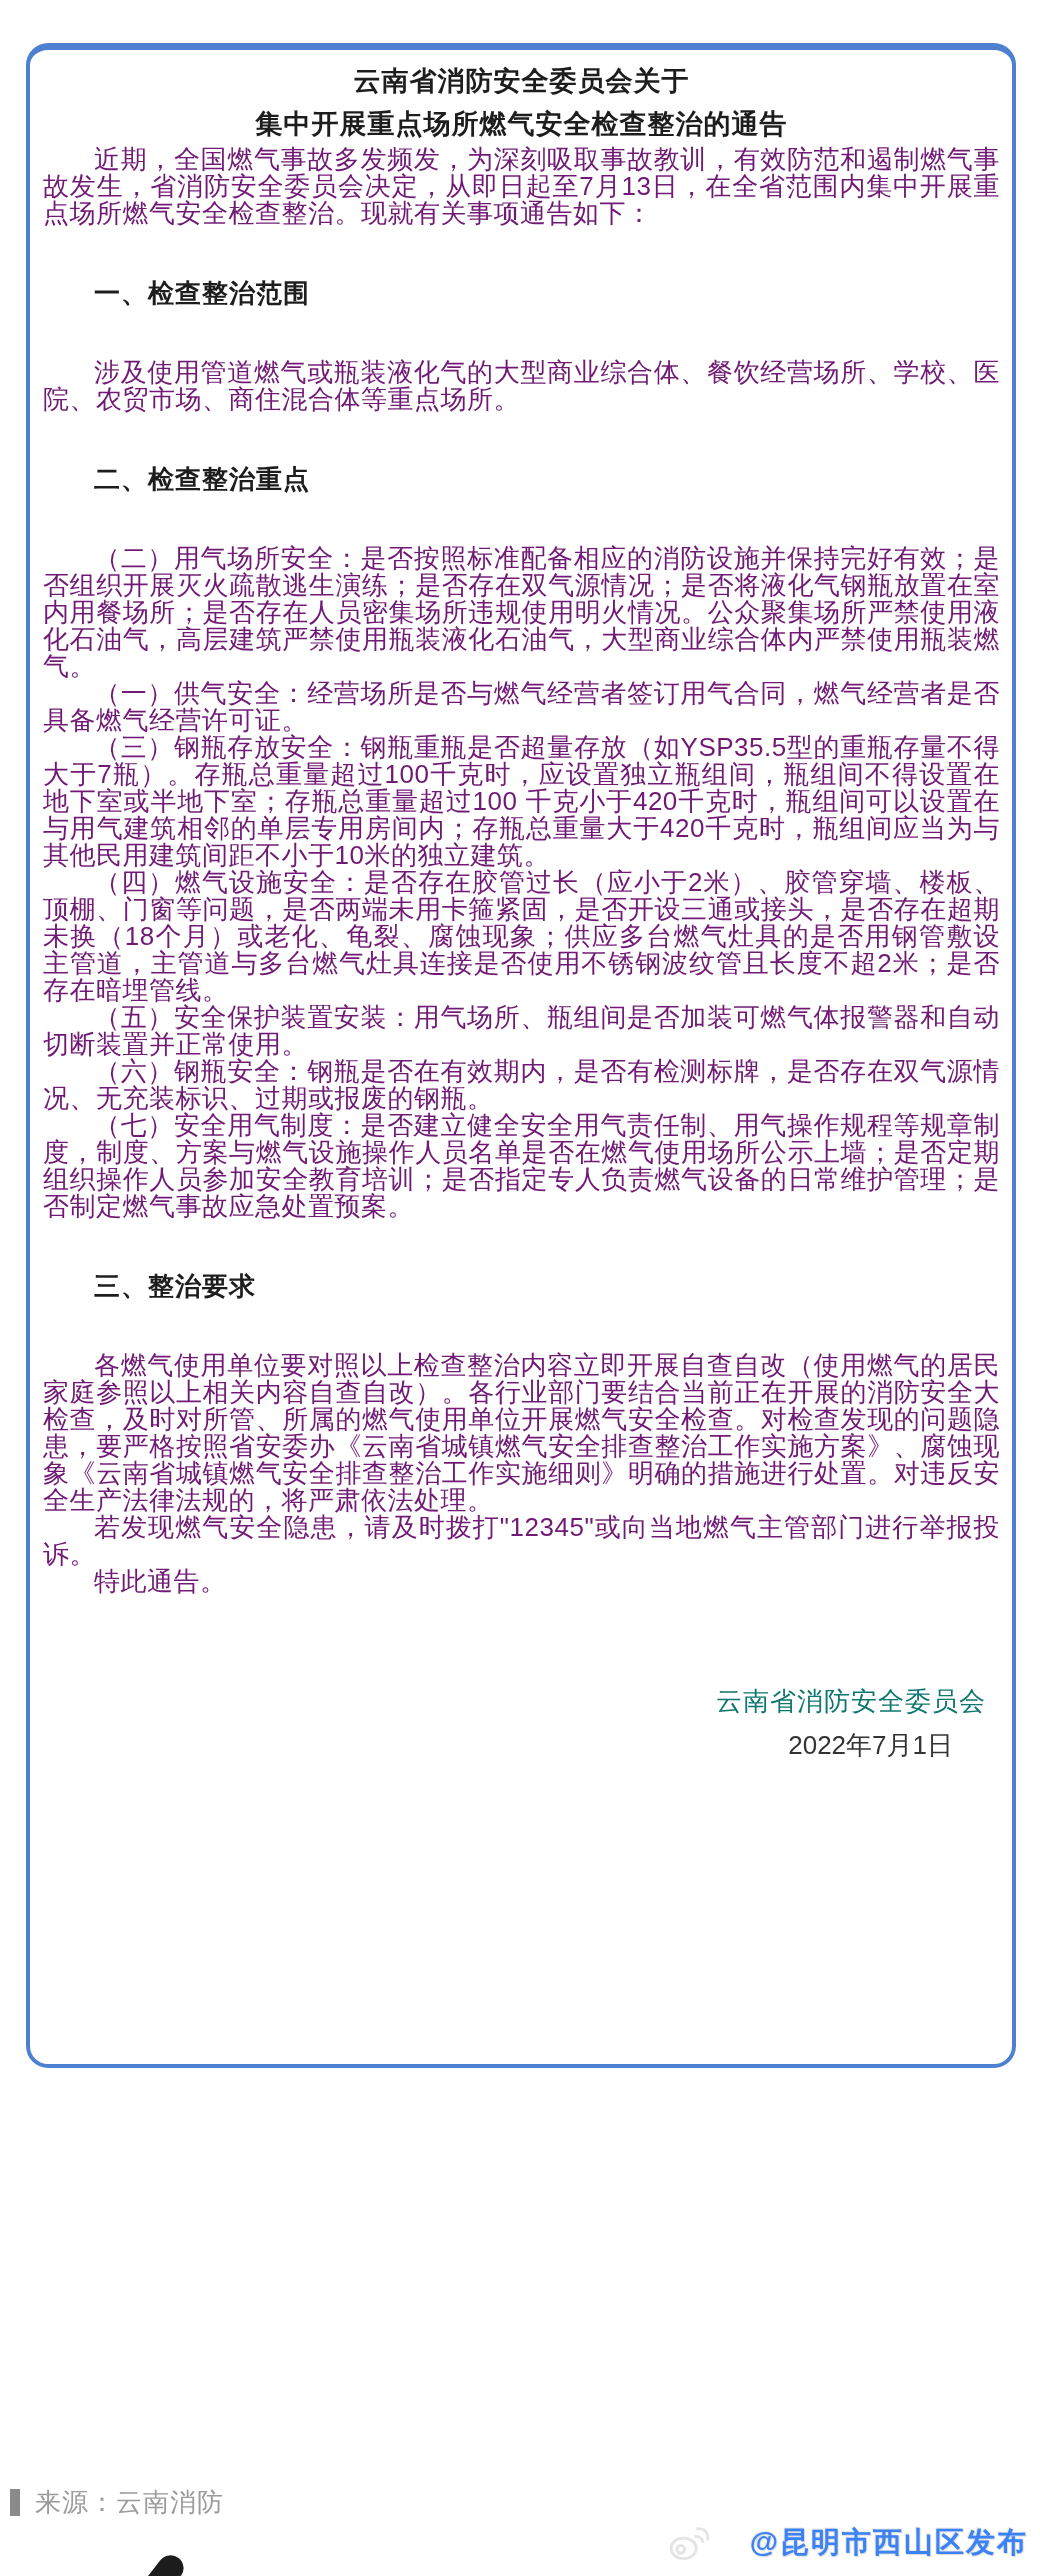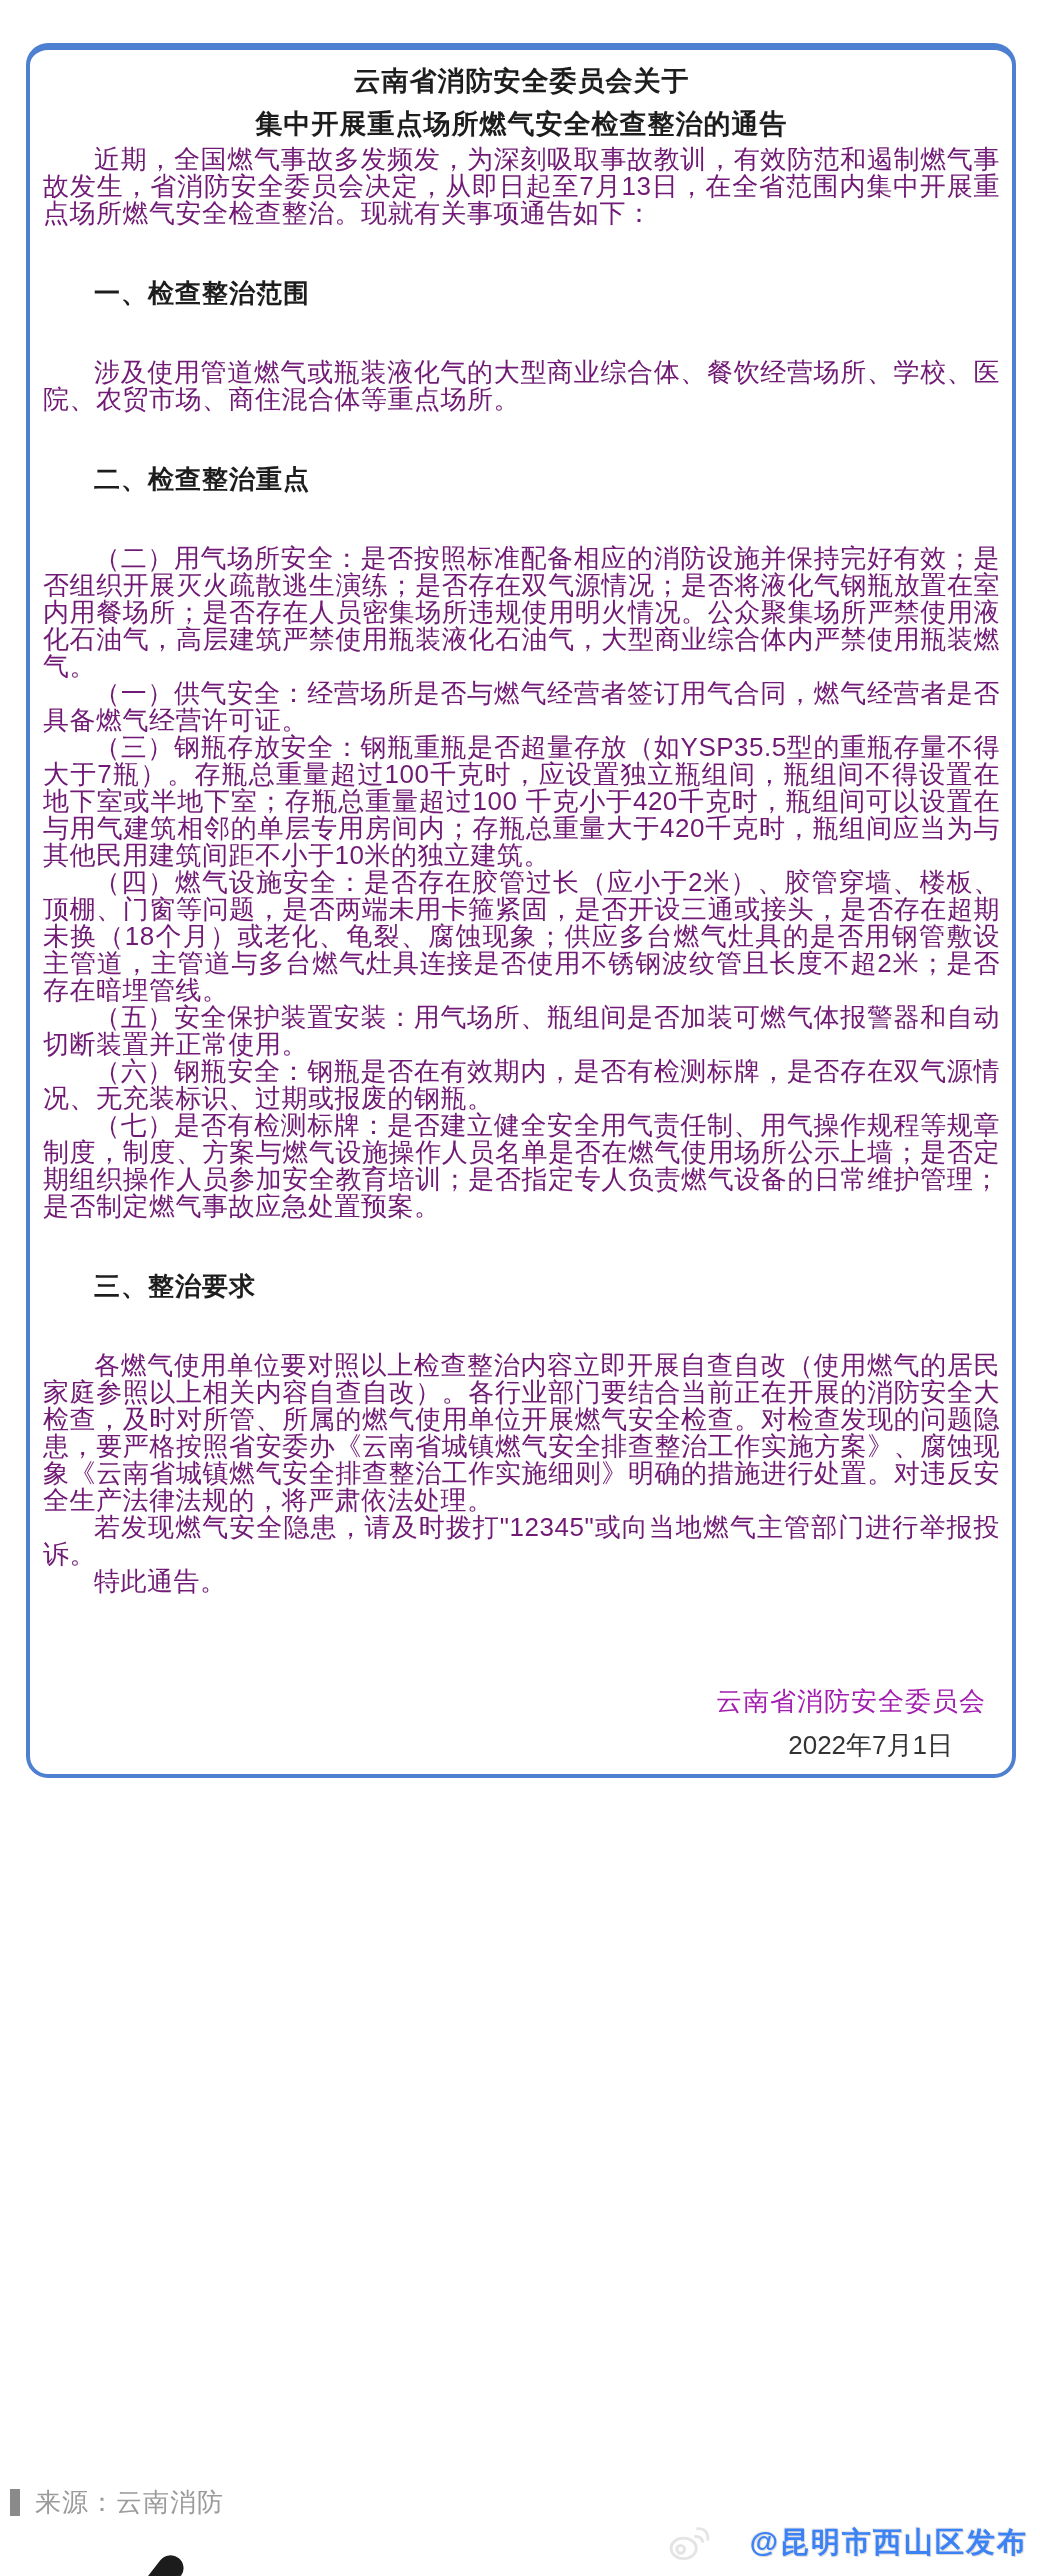--- a/index.html
+++ b/index.html
@@ -2,42 +2,42 @@
 <html><head>
 <meta charset="utf-8">
 <style>
   html,body{margin:0;padding:0;}
   body{
     width:1040px;height:2576px;position:relative;overflow:hidden;
     background:#ffffff;
     font-family:"Liberation Sans","DejaVu Sans",sans-serif;
   }
   .notice-card{
-    position:absolute;left:26px;top:43px;width:990px;height:1735px;
+    position:absolute;left:26px;top:43px;width:990px;height:2025px;
     box-sizing:border-box;background:#ffffff;
     border:4px solid #4e80d1;border-top-width:7px;border-radius:22px;
     padding:2px 12px 0 13px;overflow:hidden;
   }
   .doc-title{
     margin-top:8px;text-align:center;
     font-size:27px;font-weight:bold;color:#1d1d1d;line-height:43px;
     letter-spacing:1px;
   }
   .intro-para{margin-top:99px;}
   .body-para{
     margin:0;font-size:26px;line-height:27px;color:#701a75;
     text-indent:51px;text-align:justify;letter-spacing:0.5px;
   }
   .sec-heading{
     margin:44px 0;font-size:26px;line-height:44px;font-weight:bold;
     color:#1d1d1d;text-indent:51px;letter-spacing:1px;
   }
   .signature{margin-top:84px;text-align:right;}
   .signature .org{
-    display:block;font-size:26px;line-height:44px;color:#a21caf;
+    display:block;font-size:26px;line-height:44px;color:#0f766e;
     padding-right:14px;letter-spacing:1px;
   }
   .signature .date{
     display:block;font-size:26px;line-height:44px;color:#333333;
     padding-right:47px;
   }
   .source-line{
     position:absolute;left:10px;top:2485px;
     font-size:26px;line-height:34px;color:#9b9b9b;letter-spacing:1px;
     display:flex;align-items:center;
@@ -75,21 +75,21 @@
   <div id="sections">
       <p class="sec-heading">一、检查整治范围</p>
       <p class="body-para">涉及使用管道燃气或瓶装液化气的大型商业综合体、餐饮经营场所、学校、医院、农贸市场、商住混合体等重点场所。</p>
       <p class="sec-heading">二、检查整治重点</p>
       <p class="body-para">（二）用气场所安全：是否按照标准配备相应的消防设施并保持完好有效；是否组织开展灭火疏散逃生演练；是否存在双气源情况；是否将液化气钢瓶放置在室内用餐场所；是否存在人员密集场所违规使用明火情况。公众聚集场所严禁使用液化石油气，高层建筑严禁使用瓶装液化石油气，大型商业综合体内严禁使用瓶装燃气。</p>
       <p class="body-para">（一）供气安全：经营场所是否与燃气经营者签订用气合同，燃气经营者是否具备燃气经营许可证。</p>
       <p class="body-para">（三）钢瓶存放安全：钢瓶重瓶是否超量存放（如YSP35.5型的重瓶存量不得大于7瓶）。存瓶总重量超过100千克时，应设置独立瓶组间，瓶组间不得设置在地下室或半地下室；存瓶总重量超过100 千克小于420千克时，瓶组间可以设置在与用气建筑相邻的单层专用房间内；存瓶总重量大于420千克时，瓶组间应当为与其他民用建筑间距不小于10米的独立建筑。</p>
       <p class="body-para">（四）燃气设施安全：是否存在胶管过长（应小于2米）、胶管穿墙、楼板、顶棚、门窗等问题，是否两端未用卡箍紧固，是否开设三通或接头，是否存在超期未换（18个月）或老化、龟裂、腐蚀现象；供应多台燃气灶具的是否用钢管敷设主管道，主管道与多台燃气灶具连接是否使用不锈钢波纹管且长度不超2米；是否存在暗埋管线。</p>
       <p class="body-para">（五）安全保护装置安装：用气场所、瓶组间是否加装可燃气体报警器和自动切断装置并正常使用。</p>
       <p class="body-para">（六）钢瓶安全：钢瓶是否在有效期内，是否有检测标牌，是否存在双气源情况、无充装标识、过期或报废的钢瓶。</p>
-      <p class="body-para">（七）是否有检测标牌：是否建立健全安全用气责任制、用气操作规程等规章制度，制度、方案与燃气设施操作人员名单是否在燃气使用场所公示上墙；是否定期组织操作人员参加安全教育培训；是否指定专人负责燃气设备的日常维护管理；是否制定燃气事故应急处置预案。</p>
+      <p class="body-para">（七）安全用气制度：是否建立健全安全用气责任制、用气操作规程等规章制度，制度、方案与燃气设施操作人员名单是否在燃气使用场所公示上墙；是否定期组织操作人员参加安全教育培训；是否指定专人负责燃气设备的日常维护管理；是否制定燃气事故应急处置预案。</p>
       <p class="sec-heading">三、整治要求</p>
       <p class="body-para">各燃气使用单位要对照以上检查整治内容立即开展自查自改（使用燃气的居民家庭参照以上相关内容自查自改）。各行业部门要结合当前正在开展的消防安全大检查，及时对所管、所属的燃气使用单位开展燃气安全检查。对检查发现的问题隐患，要严格按照省安委办《云南省城镇燃气安全排查整治工作实施方案》、腐蚀现象《云南省城镇燃气安全排查整治工作实施细则》明确的措施进行处置。对违反安全生产法律法规的，将严肃依法处理。</p>
       <p class="body-para">若发现燃气安全隐患，请及时拨打"12345"或向当地燃气主管部门进行举报投诉。</p>
       <p class="body-para">特此通告。</p>
     </div>
 
   <div class="signature">
     <span class="org">云南省消防安全委员会</span>
     <span class="date">2022年7月1日</span>
   </div>

